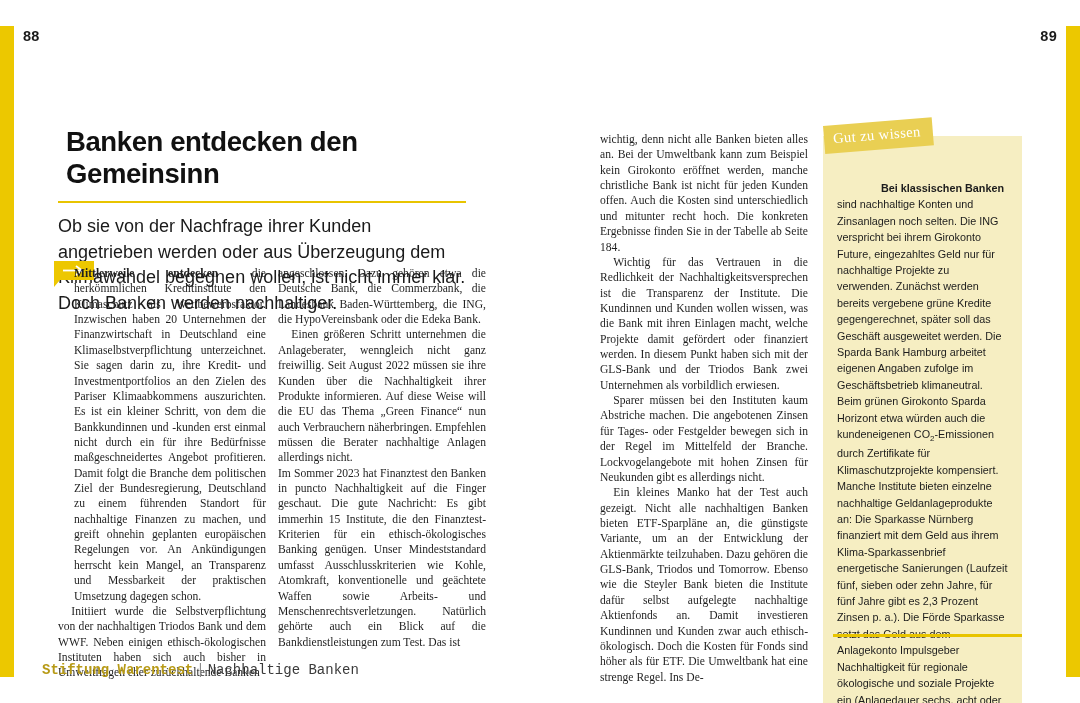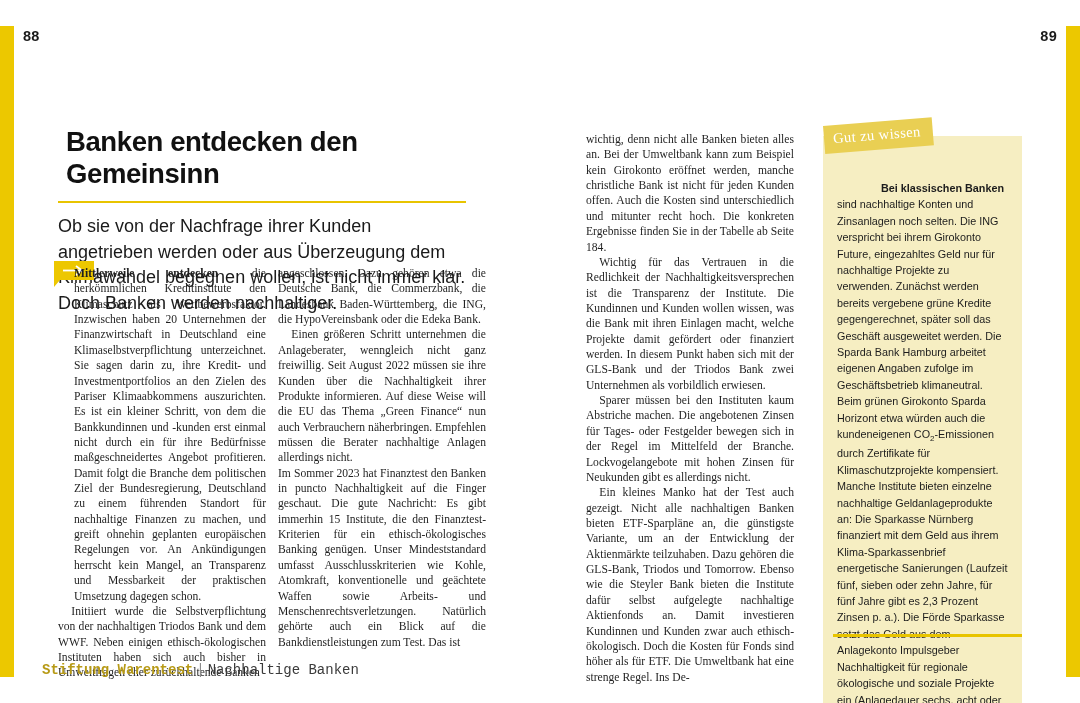--- a/index.html
+++ b/index.html
@@ -80,21 +80,21 @@
     hyphens: manual;
     color: #1f1f1f;
   }
   .col p { margin: 0; text-indent: 1.15em; }
   .col p.no-indent { text-indent: 0; }
   .col p.drop-start { text-indent: 0; margin-left: 16px; }
   .col .lead { font-weight: bold; }
 
   #col-1 { left: 58px;  top: 266px; width: 208px; }
   #col-2 { left: 278px; top: 266px; width: 208px; }
-  #col-3 { left: 586px; top: 132px; width: 208px; }
+  #col-3 { left: 600px; top: 132px; width: 208px; }
 
   
   .arrow-flag {
     position: absolute;
     left: 54px;
     top: 261px;
     width: 41px;
     height: 27px;
   }
 

